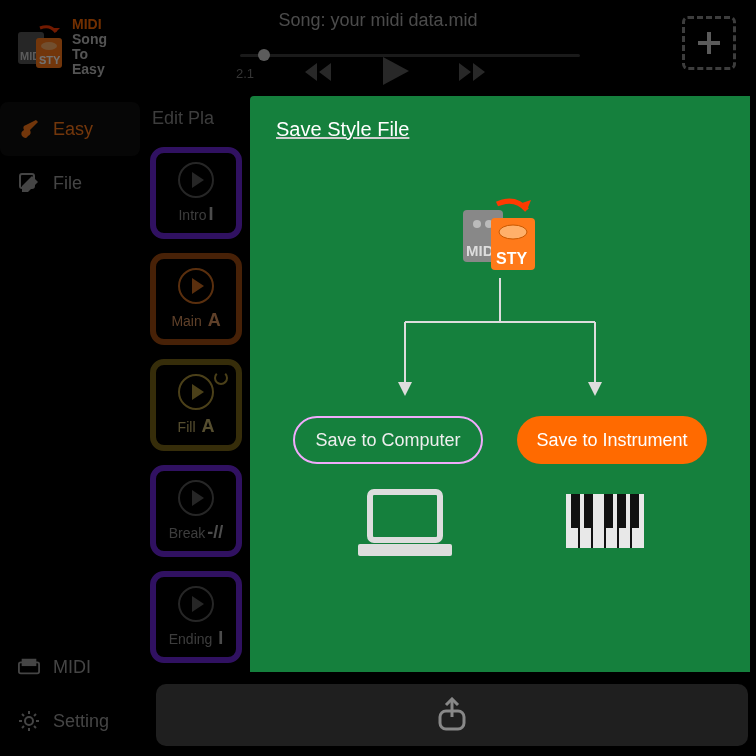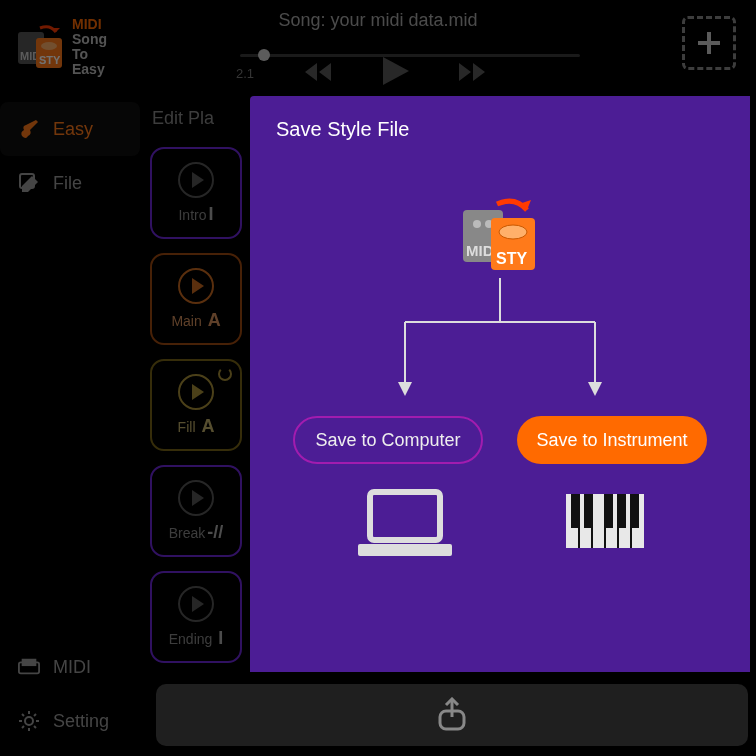--- a/index.html
+++ b/index.html
@@ -28,45 +28,45 @@
   
   .sidebar { position:absolute; top:96px; left:0; width:140px; bottom:0; padding-top:6px; }
   .sb-item { display:flex; align-items:center; gap:13px; height:54px; padding-left:18px; font-size:18px; color:#9a9a9a; }
   .sb-item.active { color:#ff7a1a; background:#0f0f0f; border-radius:8px; }
   .sb-icon { width:22px; height:22px; display:inline-flex; align-items:center; justify-content:center; }
   .sb-spacer { height:430px; }
 
   
   .mid { position:absolute; left:150px; top:100px; width:110px; }
   .mid-title { color:#888; font-size:18px; margin:8px 0 18px 2px; }
-  .tile { width:92px; height:92px; border:2px solid #6d28d9; border-radius:14px; margin-bottom:14px; display:flex; flex-direction:column; align-items:center; justify-content:center; gap:6px; }
+  .tile { width:92px; height:92px; border:6px solid #6d28d9; border-radius:14px; margin-bottom:14px; display:flex; flex-direction:column; align-items:center; justify-content:center; gap:6px; }
   .tile.orange { border-color:#a04a10;border-radius:14px; }
   .tile.yellow { border-color:#7a6618;justify-content:center; }
   .tile .play { width:36px; height:36px; border:2px solid #555; border-radius:50%; display:flex; align-items:center; justify-content:center; }
   .tile .play::after { content:""; border-left:12px solid #555; border-top:8px solid transparent; border-bottom:8px solid transparent; margin-left:3px; }
   .tile .lbl { font-size:14px; color:#888; }
   .tile .lbl b { font-size:18px; margin-left:2px; color:#aaa; }
   .tile.orange .play { border-color:#c96a20; }
   .tile.orange .play::after { border-left-color:#c96a20; }
   .tile.orange .lbl, .tile.orange .lbl b { color:#d4905c; }
   .tile.yellow .play { border-color:#a89038; }
   .tile.yellow .play::after { border-left-color:#a89038; }
   .tile.yellow .lbl, .tile.yellow .lbl b { color:#c0ae6a; }
   .tile { position:relative; }
   .tile .rf { position:absolute; top:6px; right:8px; width:14px; height:14px; border:2px solid #a89038; border-radius:50%; border-top-color:transparent; }
 
   
   .export-bar { position:absolute; left:156px; right:8px; bottom:10px; height:62px; background:#1f1f1f; border-radius:10px; display:flex; align-items:center; justify-content:center; }
-  .modal { position:absolute; left:250px; top:96px; width:500px; height:576px; background:#4c1d95; border-radius:4px 0 0 0; padding:22px 26px; }
+  .modal { position:absolute; left:250px; top:96px; width:500px; height:576px; background:#15803d; border-radius:4px 0 0 0; padding:22px 26px;text-decoration:underline; }
   .modal-title { font-size:20px; color:#fff; font-weight:500; }
   .m-logo { position:absolute; top:100px; left:50%; transform:translateX(-50%); }
   .branch { position:absolute; top:182px; left:50%; transform:translateX(-50%); }
   .buttons { position:absolute; top:320px; left:0; right:0; display:flex; justify-content:space-around; padding:0 26px; }
   .pill { width:190px; height:48px; border-radius:26px; display:flex; align-items:center; justify-content:center; font-size:18px; }
-  .pill.outline { border:2px solid #a21caf; color:#eee; background:transparent; }
+  .pill.outline { border:2px solid #f0abfc; color:#eee; background:transparent; }
   .pill.solid { background:#ff6a00; color:#fff; }
   .icons-row { position:absolute; top:390px; left:0; right:0; display:flex; justify-content:space-around; padding:0 50px; }
 
   
   .dim { opacity:0.45; }
 </style>
 </head>
 <body>
 
 <div class="app">

